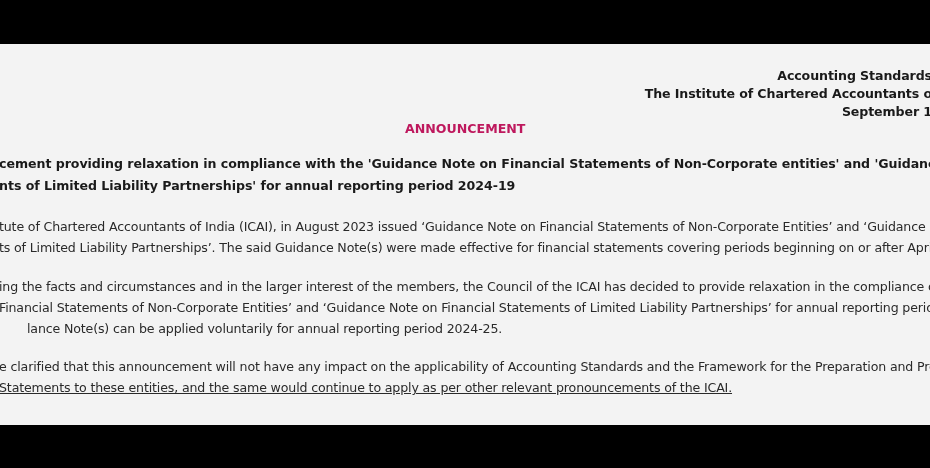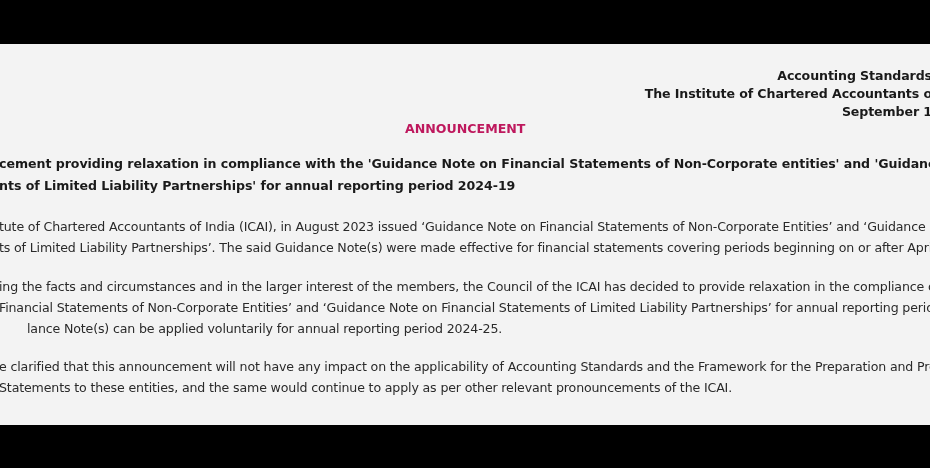--- a/index.html
+++ b/index.html
@@ -86,17 +86,17 @@
     </div>
 
     <div>
       <div class="para-line" style="left:-1px; top:235px;">ing the facts and circumstances and in the larger interest of the members, the Council of the ICAI has decided to provide relaxation in the compliance of the ‘G</div>
       <div class="para-line" style="left:-1px; top:256px;"> Financial Statements of Non-Corporate Entities’ and ‘Guidance Note on Financial Statements of Limited Liability Partnerships’ for annual reporting period 2024-</div>
       <div class="para-line" style="left:-1px; top:277px;margin-left:28px;">lance Note(s) can be applied voluntarily for annual reporting period 2024-25.</div>
     </div>
 
     <div>
       <div class="para-line" style="left:-1px; top:315px;">e clarified that this announcement will not have any impact on the applicability of Accounting Standards and the Framework for the Preparation and Present</div>
-      <div class="para-line" style="left:-1px; top:336px;"> Statements to these entities, and the same would continue to apply as per other relevant pronouncements of the ICAI.</div>
+      <div class="para-line" style="left:-1px; top:336px;text-decoration:underline;"> Statements to these entities, and the same would continue to apply as per other relevant pronouncements of the ICAI.</div>
     </div>
 
   </div>
 </div>
 
 </body></html>

